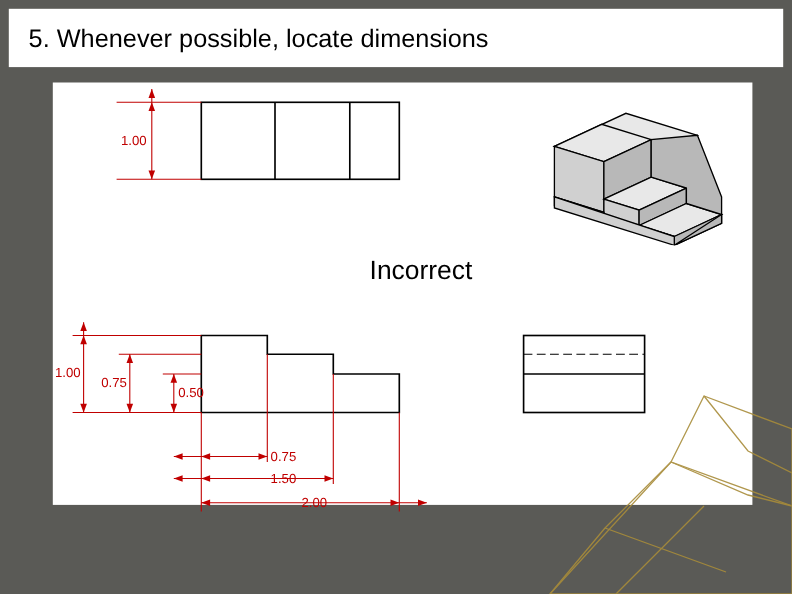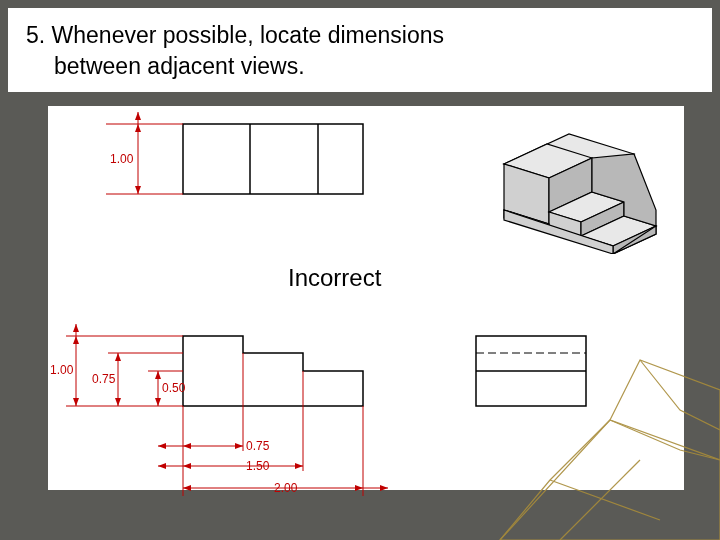--- a/index.html
+++ b/index.html
@@ -31,34 +31,34 @@
   .dim-text { fill: #c00000; font-size: 12px; font-family: Arial, sans-serif; }
   .outline { stroke: #000; stroke-width: 1.5; fill: none; }
   .hidden-line { stroke: #000; stroke-width: 1; fill: none; stroke-dasharray: 8 4; }
   .iso-fill { fill: #d0d0d0; stroke: #000; stroke-width: 1.2; }
   .iso-fill-light { fill: #e8e8e8; stroke: #000; stroke-width: 1.2; }
   .iso-fill-dark { fill: #b8b8b8; stroke: #000; stroke-width: 1.2; }
   .label-incorrect {
     position: absolute;
     font-size: 24px;
     color: #000;
+    margin-left: 48px;
   }
   .corner-deco {
     position: absolute;
     right: 0;
     bottom: 0;
     pointer-events: none;
   }
 </style>
 </head>
 <body>
 
 <div class="header">
   <div class="header-text">5. Whenever possible, locate dimensions</div>
-  <div class="header-text" style="padding-left:28px">between adjacent views.</div>
 </div>
 
 <div class="drawing-area">
 
   <svg width="320" height="120" style="position:absolute; left:10px; top:0px;">
 
     <rect x="125" y="18" width="180" height="70" class="outline"></rect>
 
     <line x1="192" y1="18" x2="192" y2="88" class="outline"></line>
     <line x1="260" y1="18" x2="260" y2="88" class="outline"></line>

